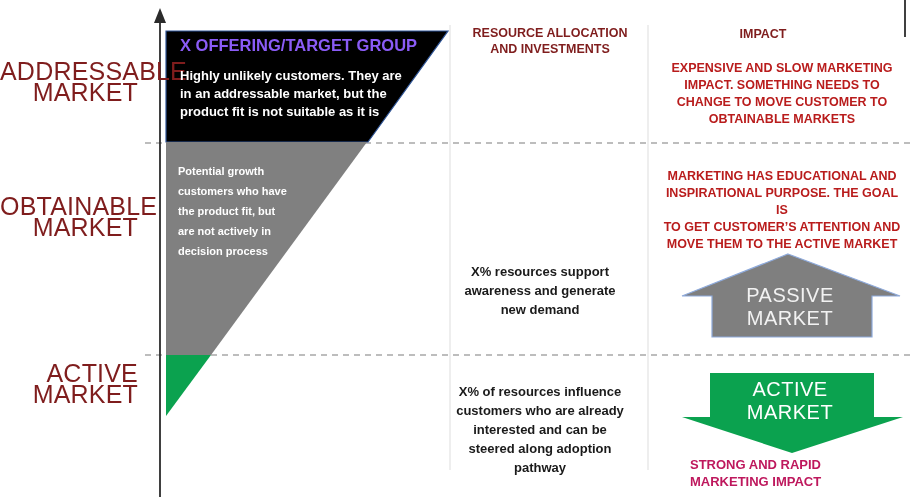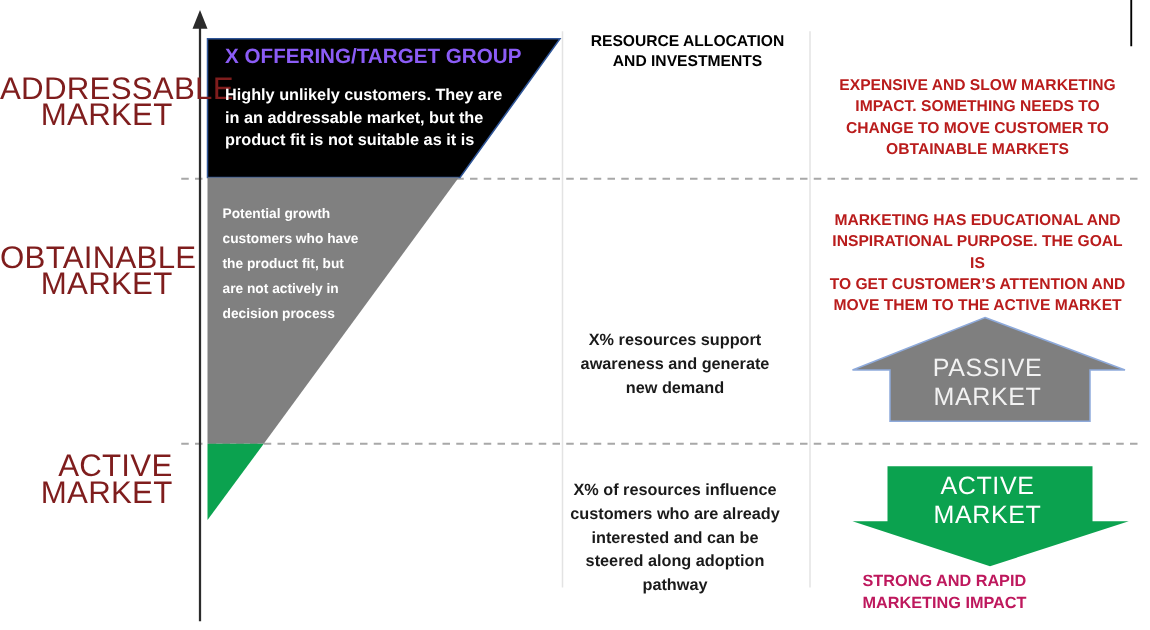--- a/index.html
+++ b/index.html
@@ -17,21 +17,21 @@
     left:180px;top:36px;width:262px;color:#8b5cf6;font-weight:bold;font-size:16.5px;line-height:19px;
   }
   .shape-body-white{color:#fff;font-weight:bold;font-size:13px;line-height:18px;}
   .black-body{left:180px;top:67px;width:252px;}
   .gray-body{left:178px;top:161px;width:160px;line-height:20px;font-size:11px;}
   .active-body{
     left:195px;top:362px;width:160px;text-align:right;color:#111;
     font-weight:bold;font-size:13.5px;line-height:18px;
   }
   .col-header{
-    text-align:center;color:#000000;font-weight:bold;font-size:12.5px;line-height:16px;
+    text-align:center;color:#7f1d1d;font-weight:bold;font-size:12.5px;line-height:16px;
   }
   .impact-para{
     text-align:center;color:#b91c1c;font-weight:bold;font-size:12.5px;line-height:17px;
   }
   .resource-para{
     left:455px;width:170px;text-align:center;color:#1a1a1a;font-weight:bold;
     font-size:13px;line-height:19px;
   }
   .arrow-label{
     width:180px;left:700px;text-align:center;font-size:20px;line-height:23px;letter-spacing:.5px;
@@ -91,20 +91,21 @@
 AND INVESTMENTS</div>
   <div class="txt resource-para" style="top:262px">X% resources support
 awareness and generate
 new demand</div>
   <div class="txt resource-para" style="top:382px">X% of resources influence
 customers who are already
 interested and can be
 steered along adoption
 pathway</div>
 
+  <div class="txt col-header" style="left:660px;top:26px;width:206px">IMPACT</div>
   <div class="txt impact-para" style="left:662px;top:60px;width:240px">EXPENSIVE AND SLOW MARKETING
 IMPACT. SOMETHING NEEDS TO
 CHANGE TO MOVE CUSTOMER TO
 OBTAINABLE MARKETS</div>
   <div class="txt impact-para" style="left:662px;top:168px;width:240px">MARKETING HAS EDUCATIONAL AND
 INSPIRATIONAL PURPOSE. THE GOAL IS
 TO GET CUSTOMER’S ATTENTION AND
 MOVE THEM TO THE ACTIVE MARKET</div>
 
   <div class="txt arrow-label" style="top: 284px; color: rgb(242, 242, 242);">PASSIVE

